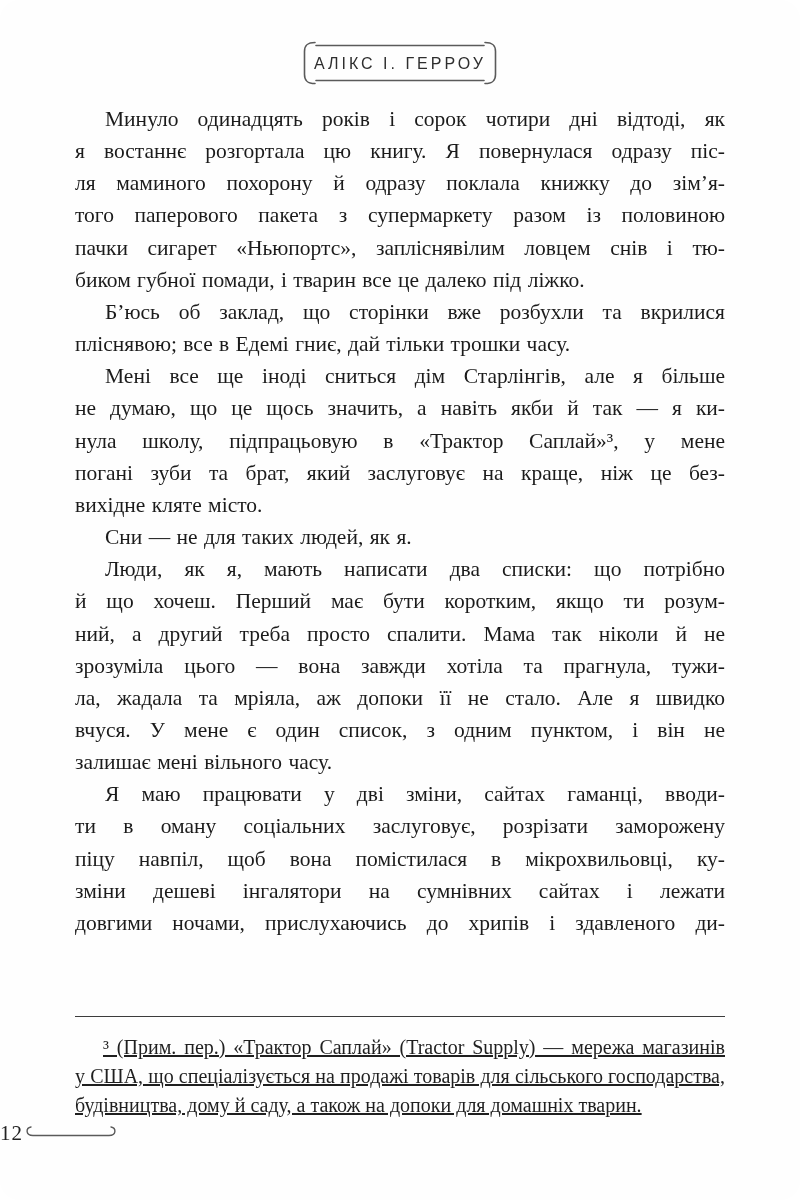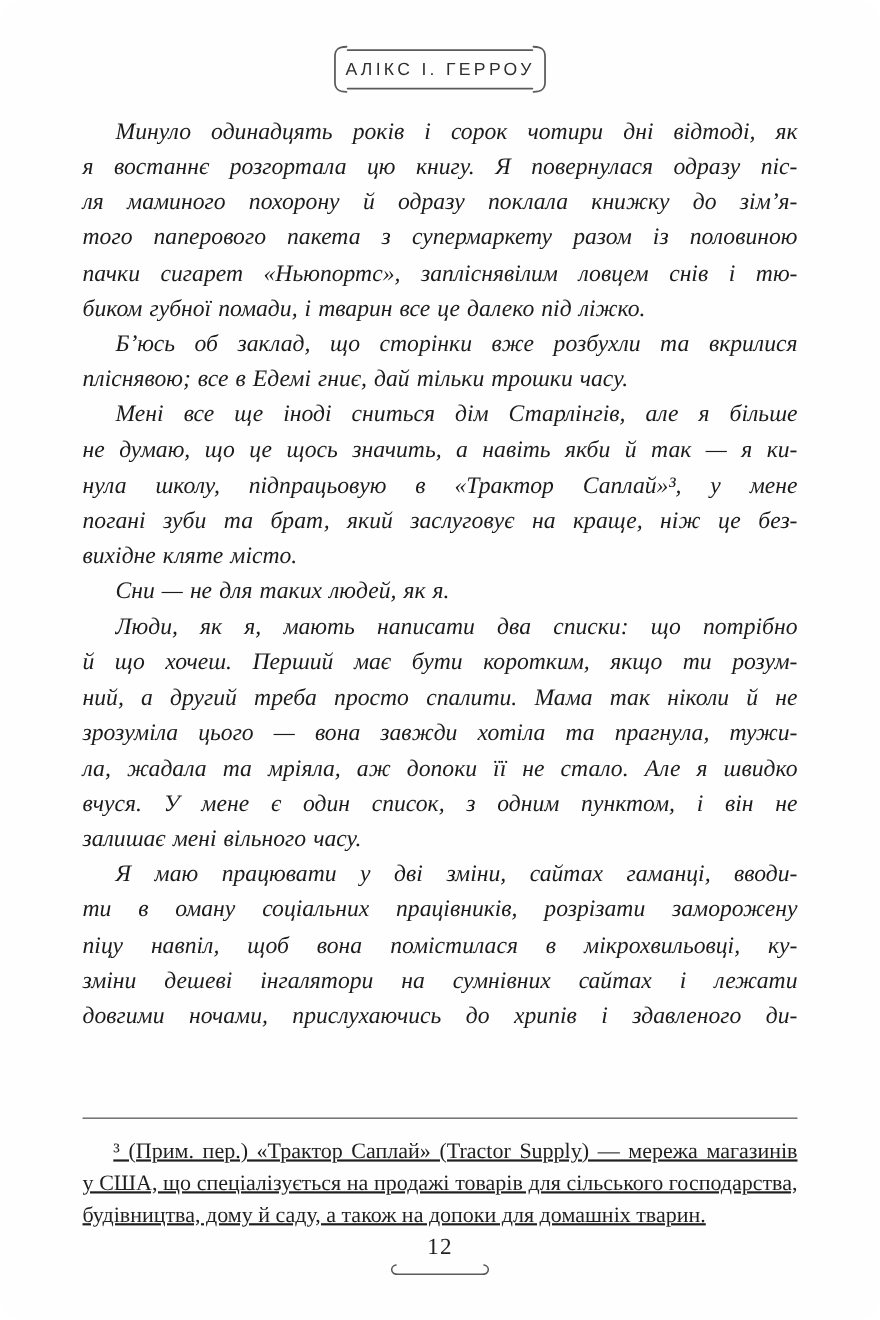--- a/index.html
+++ b/index.html
@@ -51,21 +51,20 @@
     color: #2e2e2e;
     padding-top: 2px;
   }
 
   
   .body-text {
     position: absolute;
     top: 103px;
     left: 75px;
     width: 650px;
-    font-style: italic;
   }
   .para { margin: 0; padding: 0; }
   .line {
     font-size: 21.5px;
     line-height: 32.15px;
     text-align: justify;
     text-align-last: justify;
     word-spacing: 1px;
     white-space: normal;
   }
@@ -92,21 +91,20 @@
   .fn-line.fn-first { text-indent: 28px; }
   .fn-line.fn-last  { text-align-last: left; }
 
   
   .footer {
     position: absolute;
     top: 1120px;
     left: 0;
     width: 100%;
     display: flex;
-    flex-direction: column;
     align-items: center;
   }
   .page-number {
     font-size: 21px;
     letter-spacing: 1px;
     color: #222222;
     line-height: 26px;
   }
   .page-ornament { margin-top: 1px; }
 </style>
@@ -156,21 +154,21 @@
         <div class="line para-first">Люди, як я, мають написати два списки: що потрібно</div>
         <div class="line">й що хочеш. Перший має бути коротким, якщо ти розум-</div>
         <div class="line">ний, а другий треба просто спалити. Мама так ніколи й не</div>
         <div class="line">зрозуміла цього — вона завжди хотіла та прагнула, тужи-</div>
         <div class="line">ла, жадала та мріяла, аж допоки її не стало. Але я швидко</div>
         <div class="line">вчуся. У мене є один список, з одним пунктом, і він не</div>
         <div class="line para-last">залишає мені вільного часу.</div>
       </div>
       <div class="para">
         <div class="line para-first">Я маю працювати у дві зміни, сайтах гаманці, вводи-</div>
-        <div class="line">ти в оману соціальних працівників, розрізати заморожену</div>
+        <div class="line">ти в оману соціальних заслуговує, розрізати заморожену</div>
         <div class="line">піцу навпіл, щоб вона помістилася в мікрохвильовці, ку-</div>
         <div class="line">зміни дешеві інгалятори на сумнівних сайтах і лежати</div>
         <div class="line">довгими ночами, прислухаючись до хрипів і здавленого ди-</div>
       </div>
     </div>
 
   <div class="footnote">
       <div class="fn-line fn-first">³ (Прим. пер.) «Трактор Саплай» (Tractor Supply) — мережа магазинів</div>
       <div class="fn-line">у США, що спеціалізується на продажі товарів для сільського господарства,</div>
       <div class="fn-line fn-last">будівництва, дому й саду, а також на допоки для домашніх тварин.</div>

